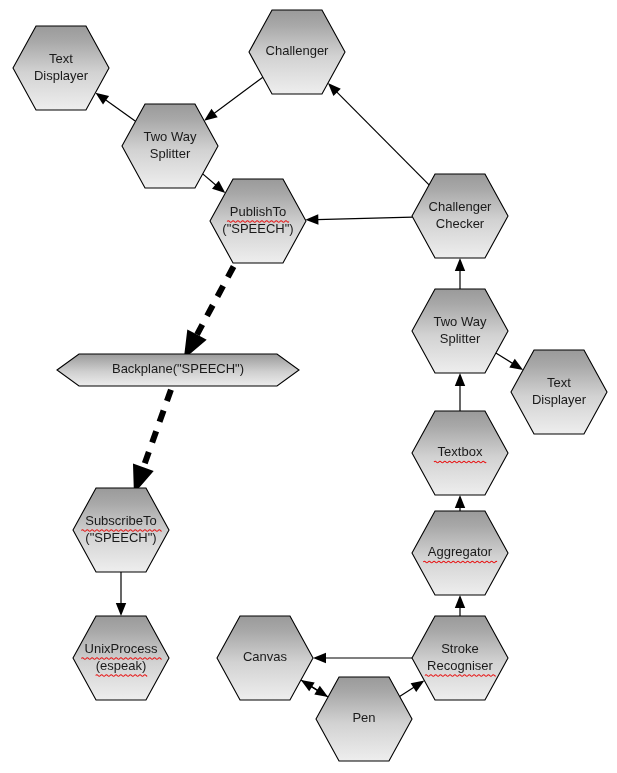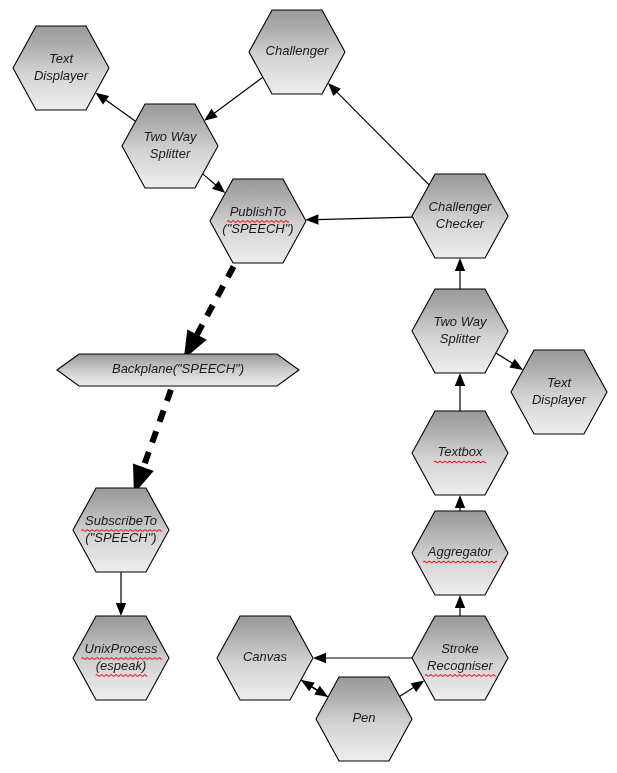--- a/index.html
+++ b/index.html
@@ -9,21 +9,20 @@
   }
   body {
     font-family: "Liberation Sans", sans-serif;
   }
   #canvas-root {
     position: relative;
     width: 617px;
     height: 773px;
     background: #ffffff;
     overflow: hidden;
-    font-style: italic;
   }
   #diagram-svg {
     position: absolute;
     left: 0;
     top: 0;
     width: 617px;
     height: 773px;
   }
   .node-label {
     font-family: "Liberation Sans", sans-serif;

